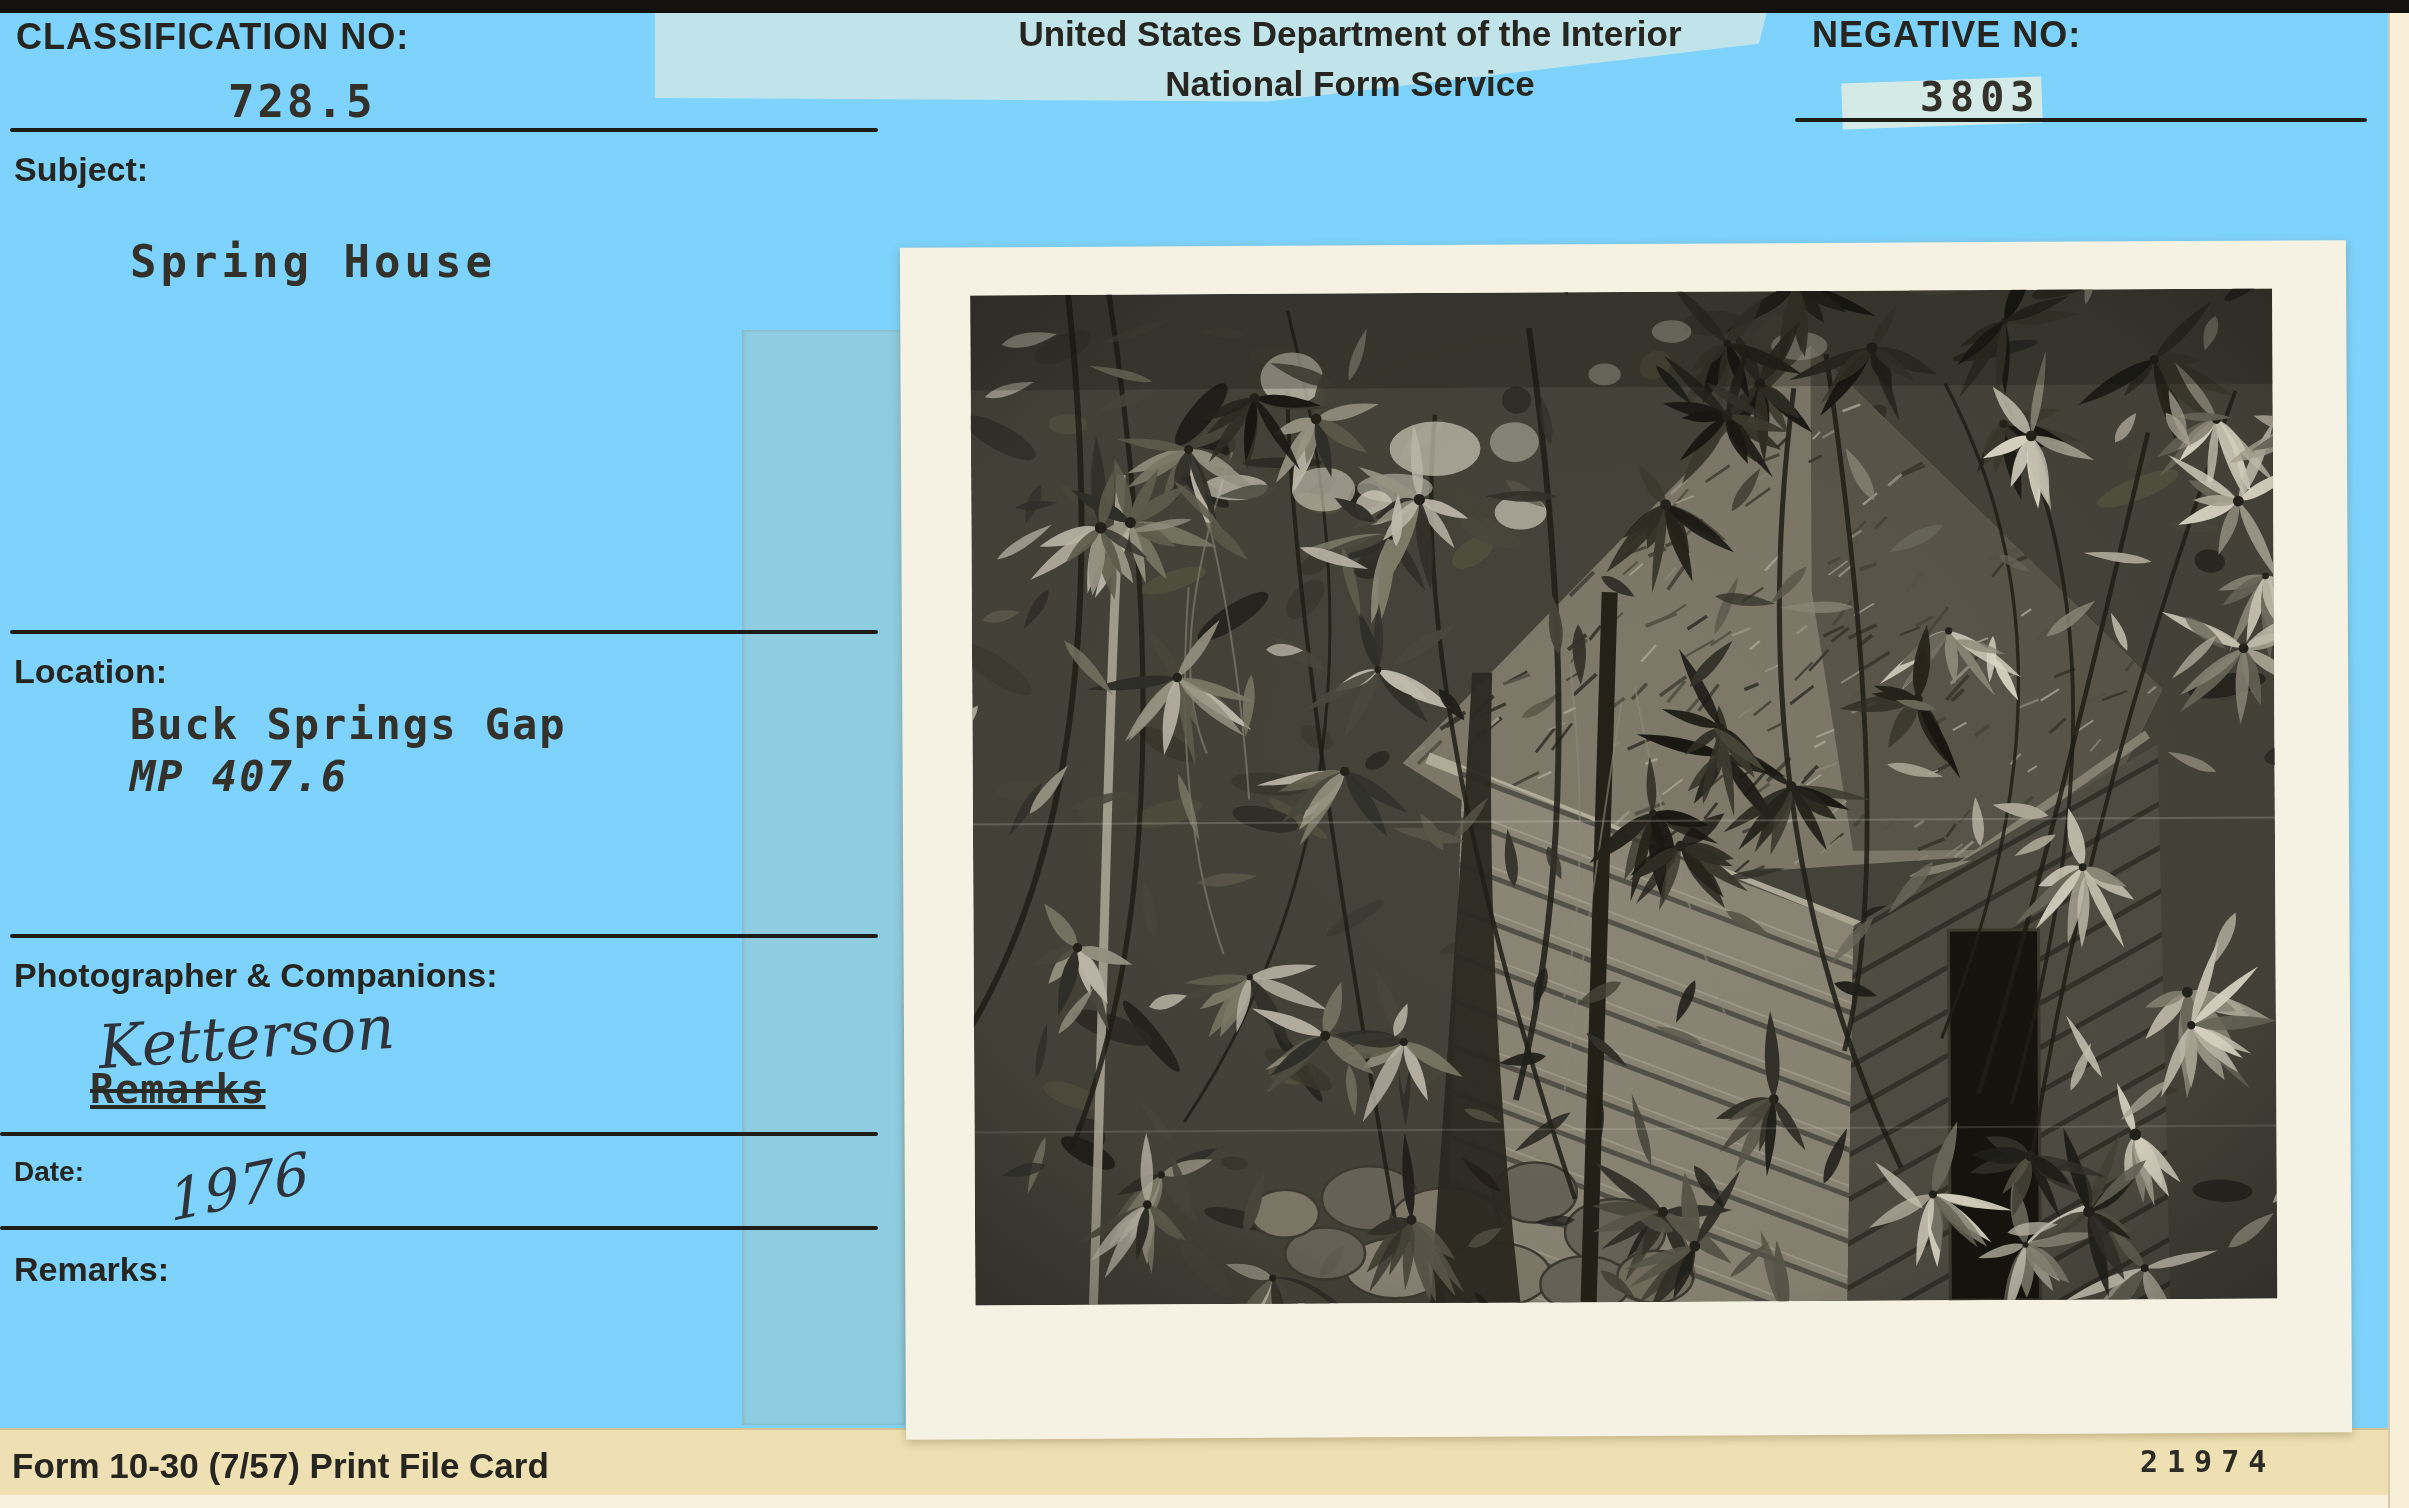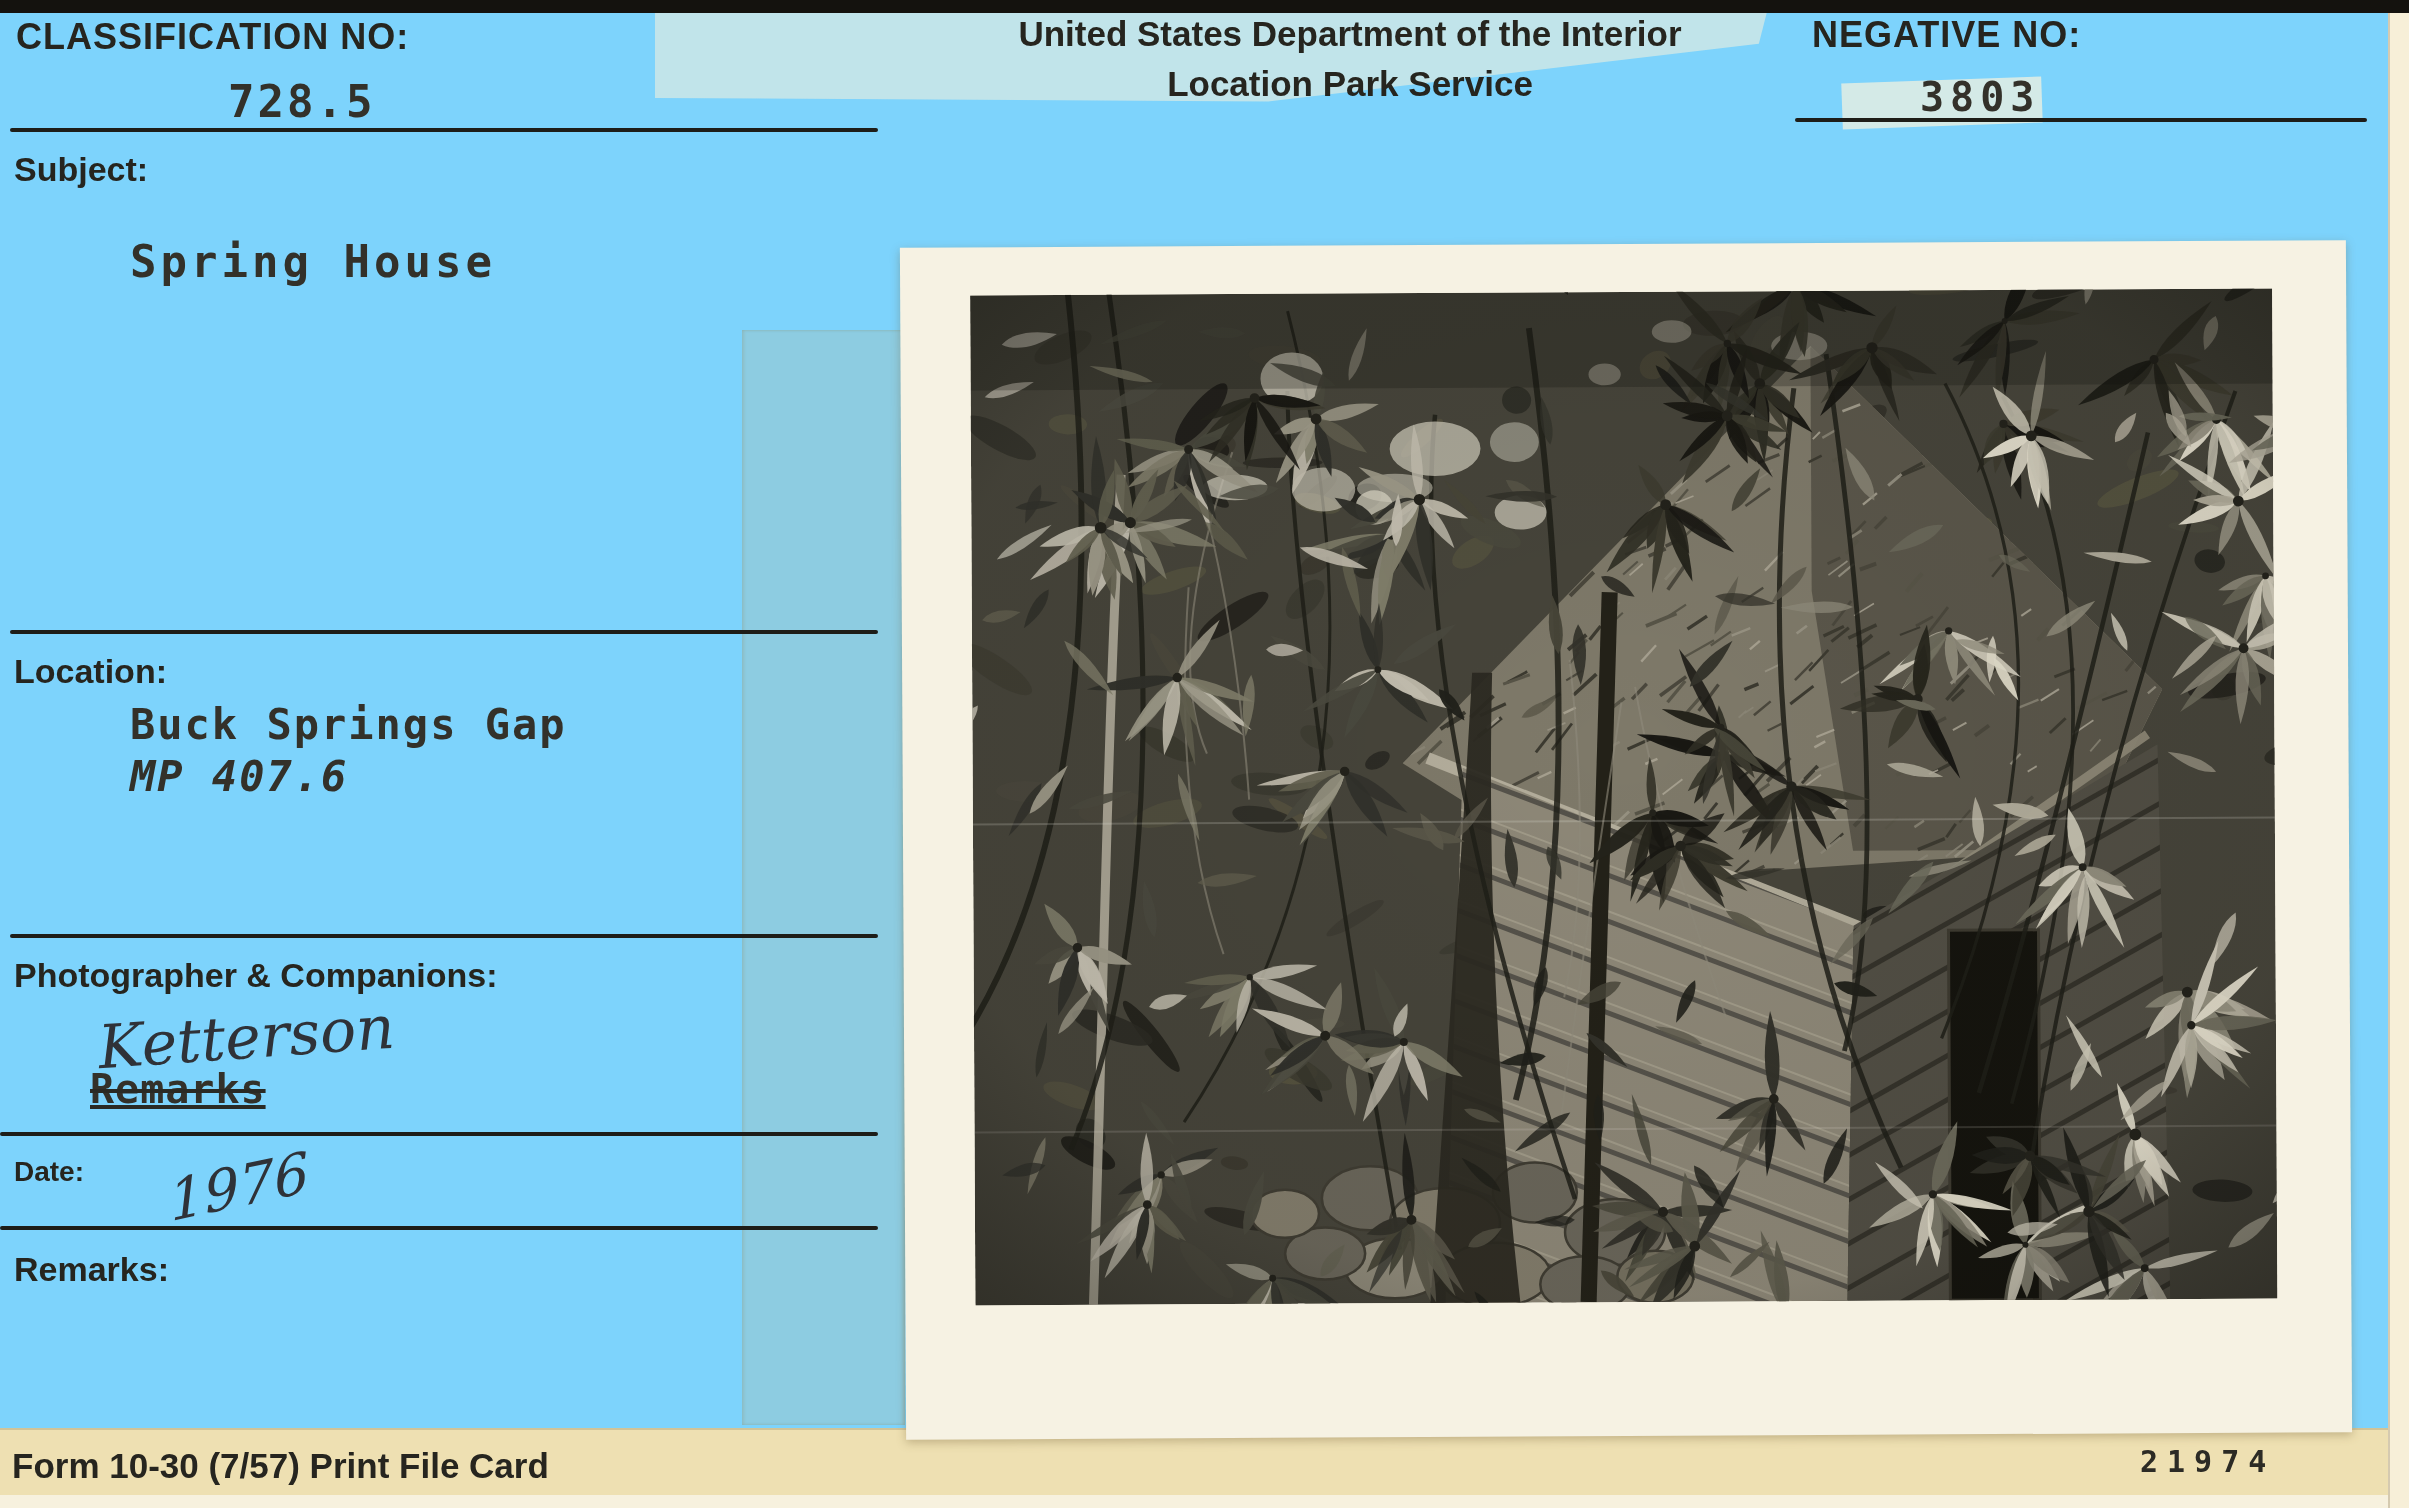--- a/index.html
+++ b/index.html
@@ -72,21 +72,21 @@
 
   <div class="tape" id="tape-header"></div>
   <div class="tape" id="tape-negative"></div>
   <div class="tape" id="tape-left"></div>
 
   <div class="label" id="cls-label">CLASSIFICATION NO:</div>
   <div class="type" id="cls-value">728.5</div>
   <div class="rule" id="rule-1"></div>
 
   <div class="label" id="hdr-1">United States Department of the Interior</div>
-  <div class="label" id="hdr-2">Location Park Service</div>
+  <div class="label" id="hdr-2">National Form Service</div>
 
   <div class="label" id="neg-label">NEGATIVE NO:</div>
   <div class="type" id="neg-value">3803</div>
   <div class="rule" id="rule-neg"></div>
 
   <div class="label" id="subject-label">Subject:</div>
   <div class="type" id="subject-value">Spring House</div>
 
   <div class="rule" id="rule-2"></div>
   <div class="label" id="location-label">Location:</div>

